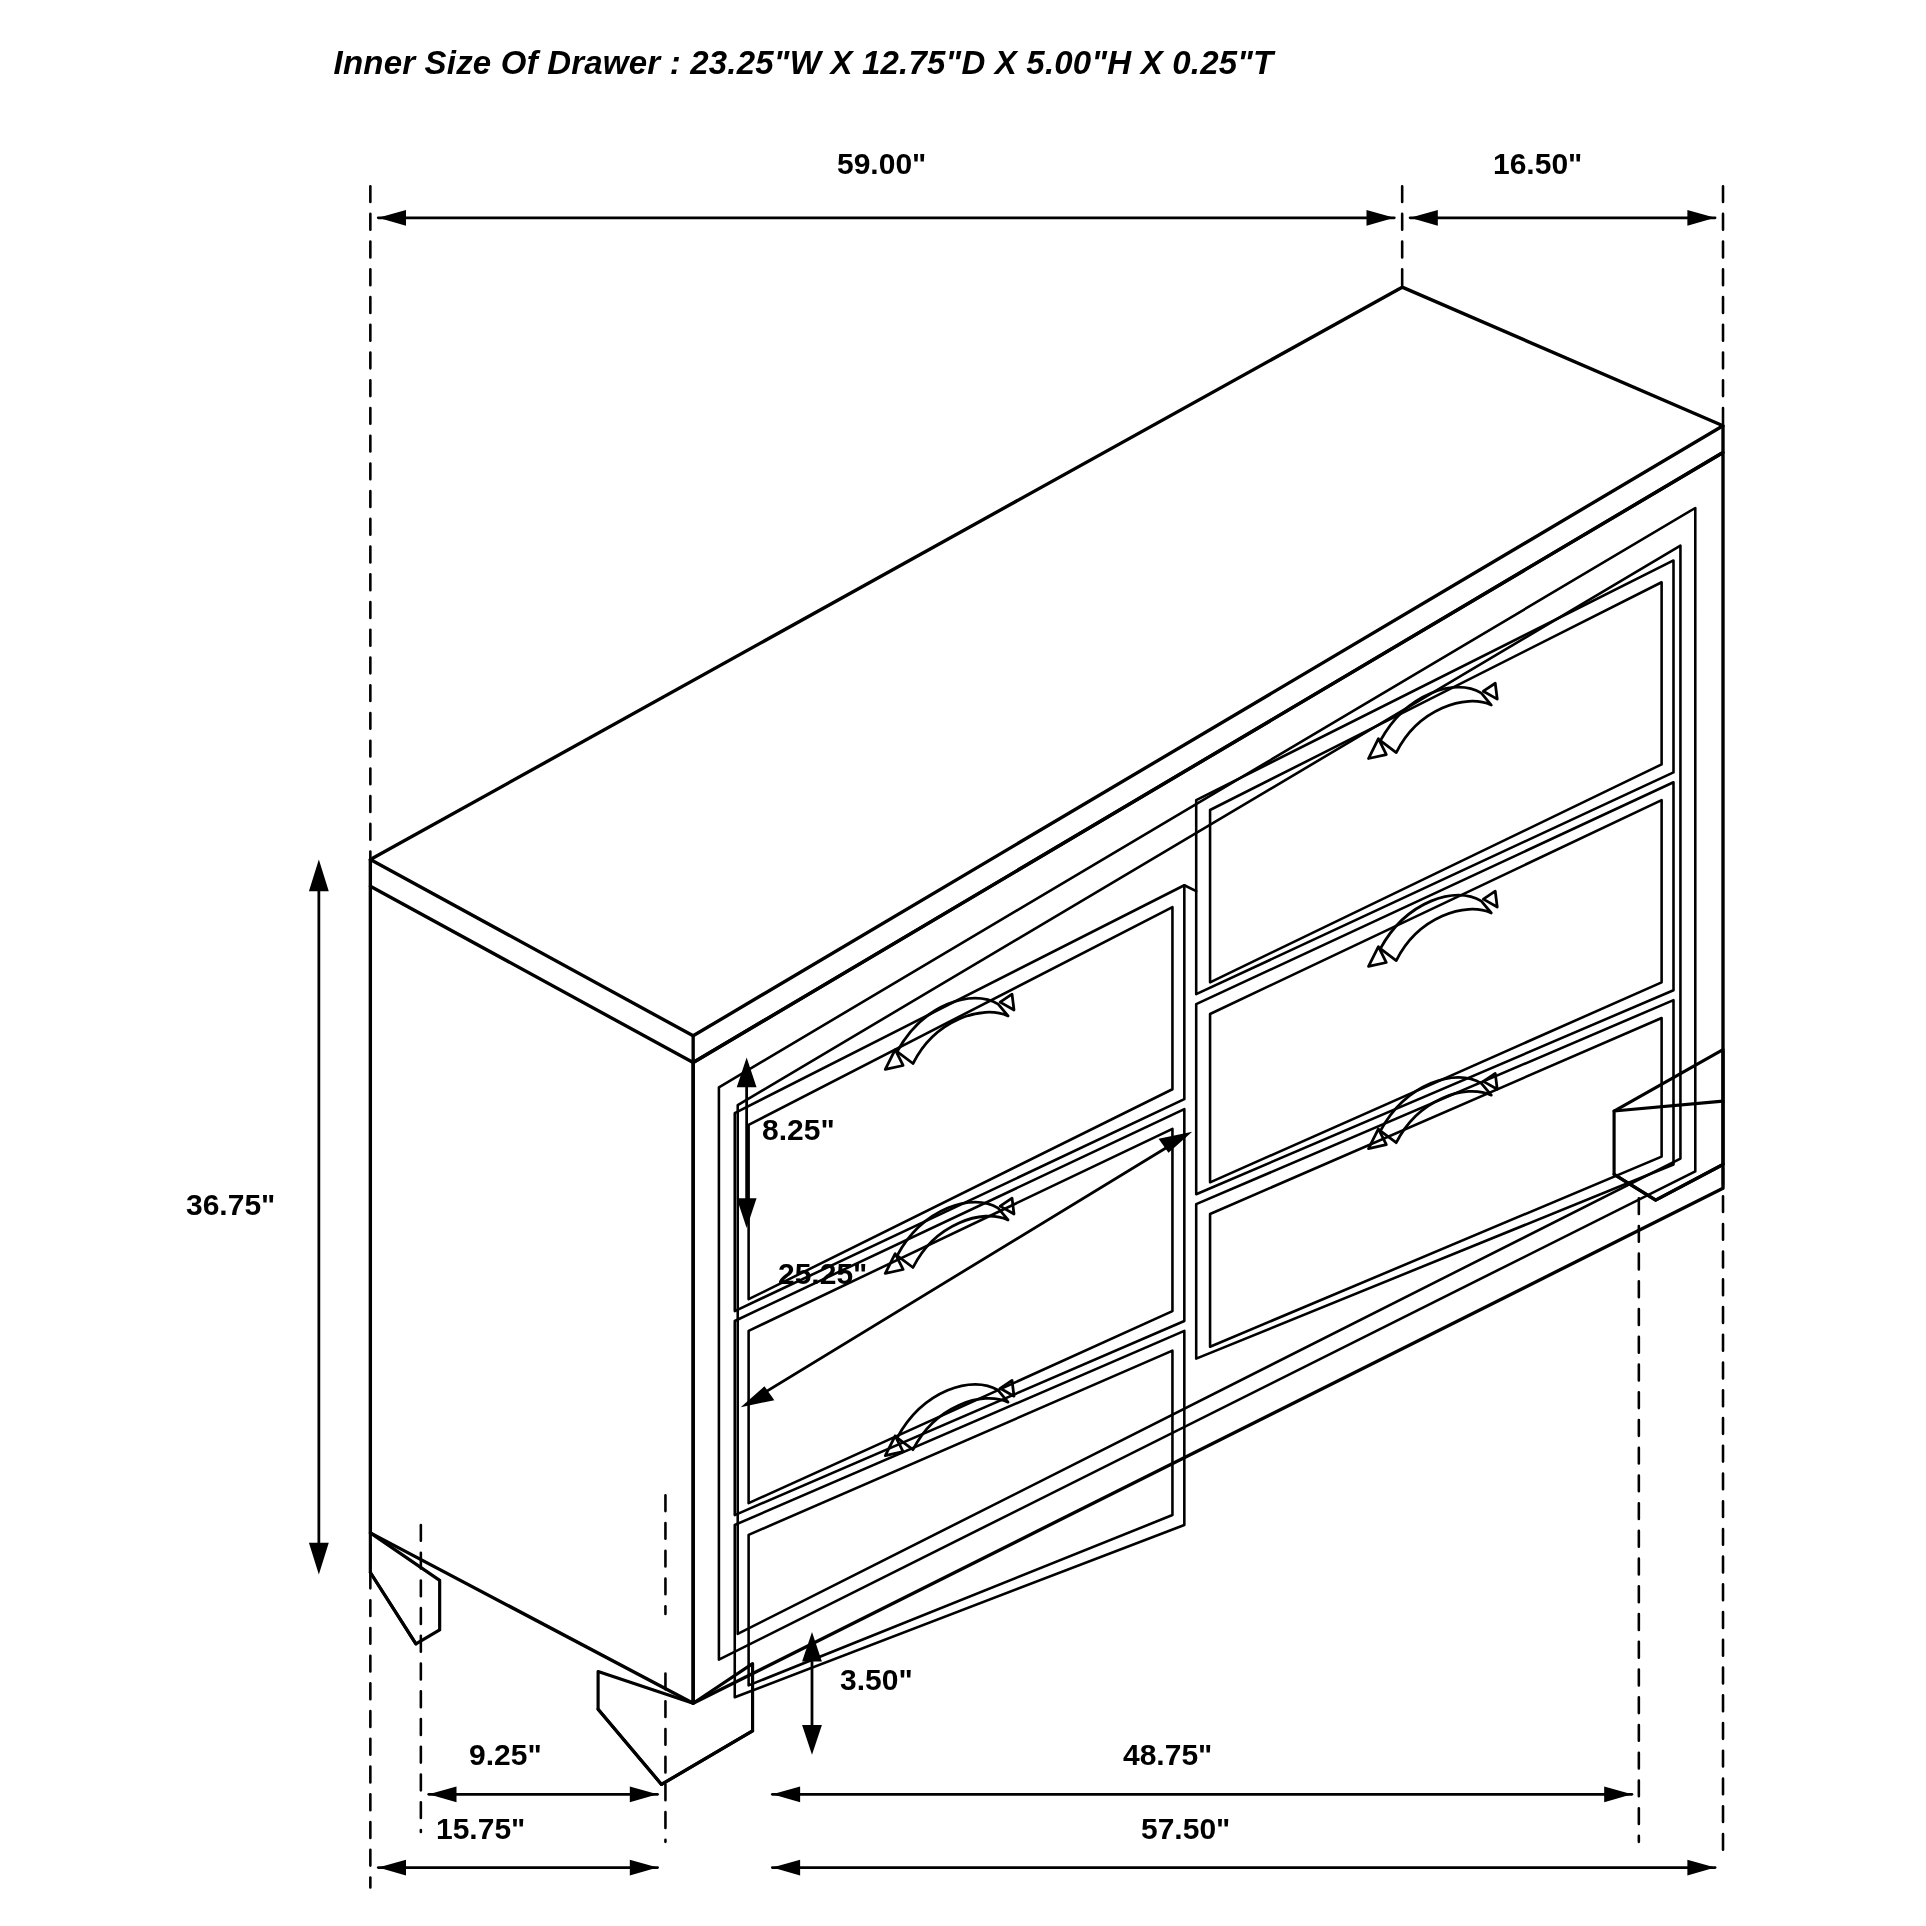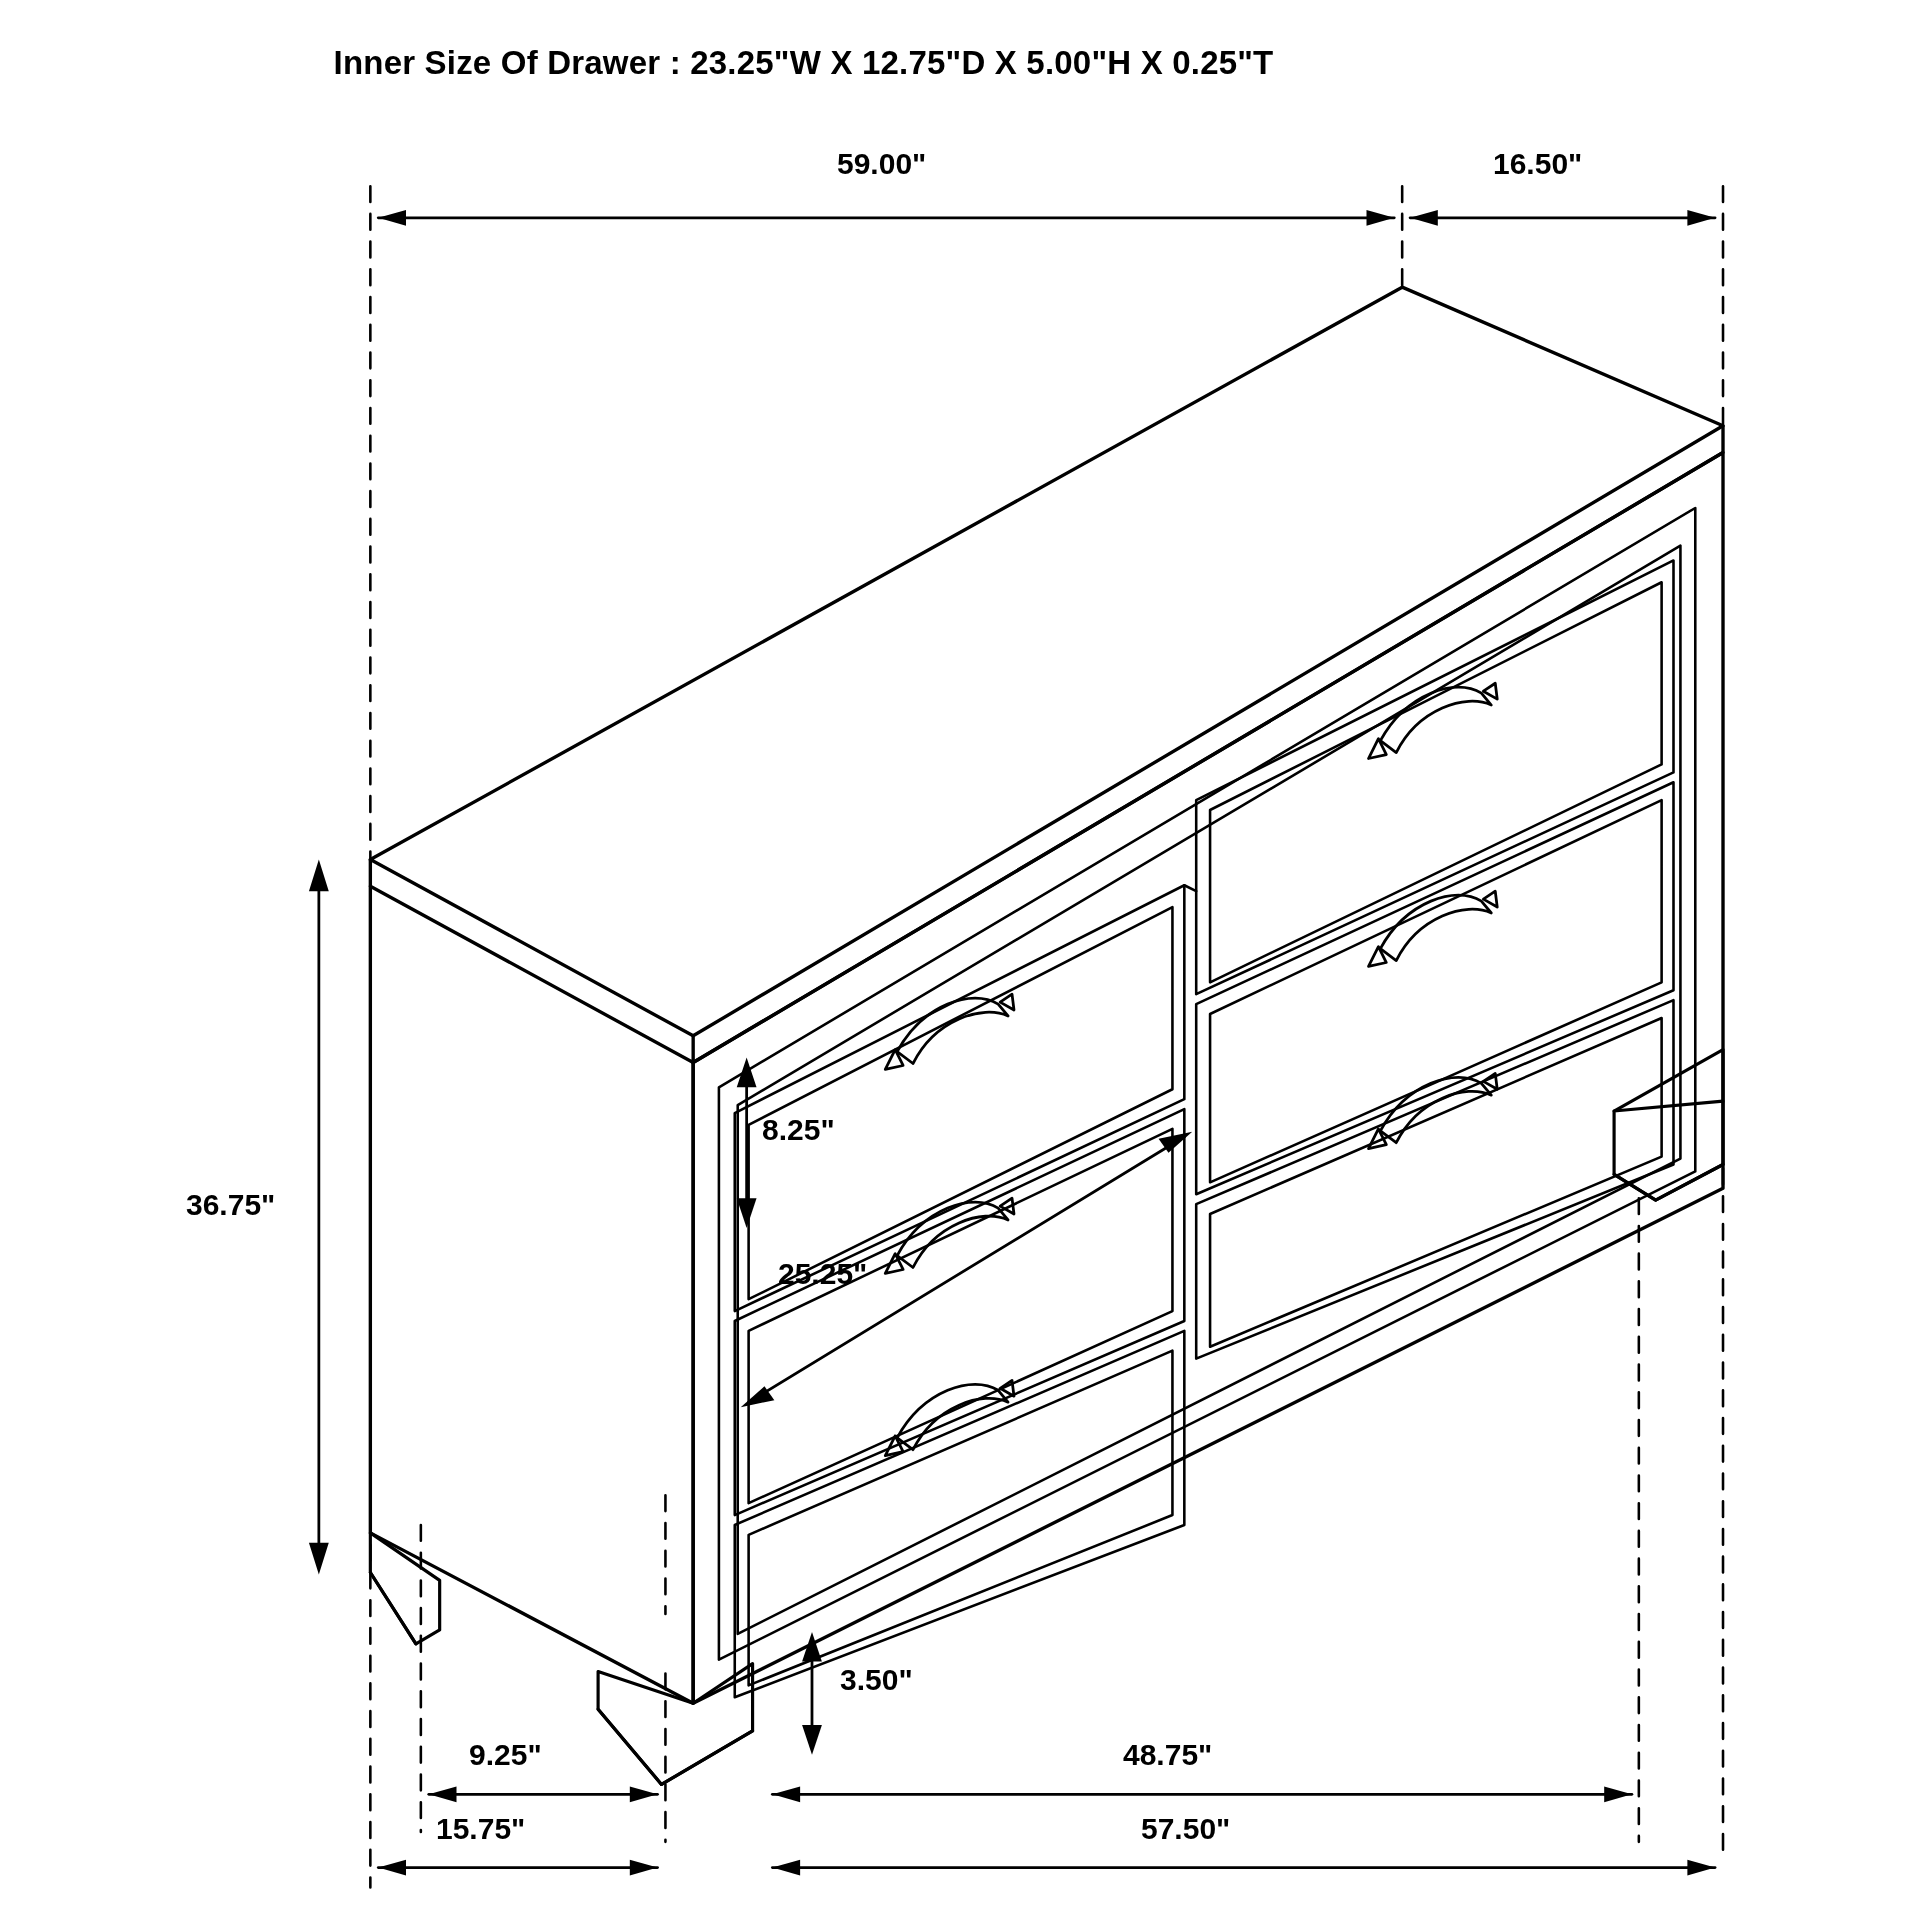--- a/index.html
+++ b/index.html
@@ -23,20 +23,21 @@
   .title {
     position: absolute;
     top: 44px;
     left: 0;
     width: 1607px;
     text-align: center;
     font-size: 33px;
     font-weight: bold;
     color: #000;
     letter-spacing: 0.2px;
+    font-style: italic;
   }
   svg.drawing {
     position: absolute;
     left: 0; top: 0;
     width: 1927px;
     height: 1927px;
   }
   .dim-label {
     position: absolute;
     font-size: 30px;

